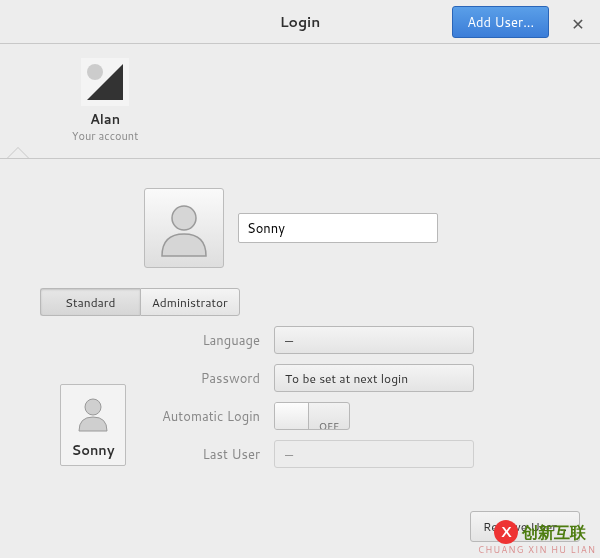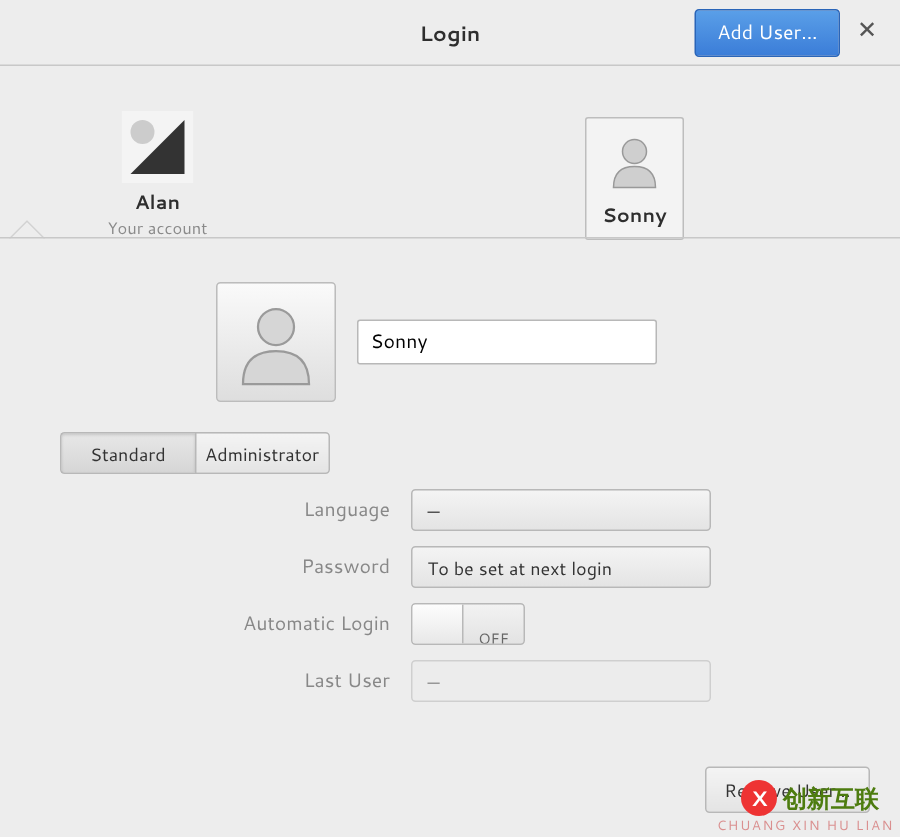--- a/index.html
+++ b/index.html
@@ -1,43 +1,43 @@
 <!DOCTYPE html>
 <html><head>
 <meta charset="utf-8">
 <style>
   * { box-sizing: border-box; margin: 0; padding: 0; font-family: Cantarell, "Segoe UI", sans-serif; }
   body { background: #ededed; width: 600px; height: 558px; overflow: hidden; position: relative; }
 
   .titlebar { height: 44px; background: #ededed; border-bottom: 1px solid #c8c8c8; display: flex; align-items: center; justify-content: space-between; padding: 0 8px; }
   .title-center { position: absolute; left: 50%; transform: translateX(-50%); font-weight: bold; font-size: 14px; color: #2e2e2e; }
-  .title-right { display: flex; align-items: flex-start; gap: 4px; }
+  .title-right { display: flex; align-items: flex-end; gap: 15px; }
   .add-user { background: linear-gradient(#5a9fe8, #3b7dd8); color: #fff; border: 1px solid #2a65b8; border-radius: 3px; padding: 6px 14px; font-size: 13px; cursor: pointer; }
   .close-btn { width: 28px; height: 28px; border: none; background: transparent; font-size: 16px; color: #555; cursor: pointer; }
 
-  .user-strip { height: 116px; display: flex; align-items: flex-end; padding: 14px 60px 0 60px; gap: 240px; }
+  .user-strip { height: 116px; display: flex; align-items: flex-start; padding: 14px 60px 0 60px; gap: 240px; flex-direction: column; }
   .user-card { text-align: center; width: 90px; }
   .user-card.selected { border: 1px solid #bdbdbd; border-radius: 2px; background: #f3f3f3; padding: 4px 4px 6px 4px; width: 66px; }
   .user-avatar-small { width: 48px; height: 48px; margin: 0 auto 4px auto; display: flex; align-items: center; justify-content: center; }
   .user-name { font-weight: bold; font-size: 13px; color: #2e2e2e; }
   .user-sub { font-size: 11px; color: #8a8a8a; }
 
   .tab-pointer { position: absolute; top: 148px; left: 6px; width: 0; height: 0; border-left: 12px solid transparent; border-right: 12px solid transparent; border-bottom: 12px solid #ededed; filter: drop-shadow(0 -1px 0 #c8c8c8); }
   .divider { position: absolute; top: 158px; left: 0; right: 0; border-top: 1px solid #c8c8c8; }
 
   .detail { position: absolute; top: 180px; left: 0; right: 0; padding: 8px 40px 0 40px; }
   .detail-top { display: flex; align-items: center; gap: 14px; margin-left: 104px; margin-bottom: 20px; }
   .big-avatar { width: 80px; height: 80px; border: 1px solid #bcbcbc; border-radius: 3px; background: linear-gradient(#fafafa, #dedede); display: flex; align-items: center; justify-content: center; cursor: pointer; }
   .name-field { width: 200px; height: 30px; border: 1px solid #b8b8b8; border-radius: 2px; padding: 0 8px; font-size: 13px; background: #fff; }
 
   .form-row { display: flex; align-items: center; margin-bottom: 10px; }
   .form-label { width: 234px; text-align: right; padding-right: 14px; font-size: 13px; color: #888; }
   .form-control { width: 200px; }
 
-  .seg { display: flex; width: 180px; }
+  .seg { display: flex; width: 200px; }
   .seg button { flex: 1; height: 28px; border: 1px solid #b8b8b8; background: linear-gradient(#f4f4f4, #e4e4e4); font-size: 12px; color: #333; cursor: pointer; }
   .seg button:first-child { border-radius: 3px 0 0 3px; border-right: none; }
   .seg button:last-child { border-radius: 0 3px 3px 0; }
   .seg button.active { background: linear-gradient(#e7e7e7, #d6d6d6); box-shadow: inset 0 1px 2px rgba(0,0,0,0.15); }
 
   .drop { width: 200px; height: 28px; border: 1px solid #b8b8b8; border-radius: 3px; background: linear-gradient(#f4f4f4, #e4e4e4); font-size: 12px; color: #333; text-align: left; padding: 0 10px; cursor: pointer; display: flex; align-items: center; }
 
   .switch { display: flex; width: 76px; height: 28px; border: 1px solid #b8b8b8; border-radius: 3px; overflow: hidden; background: linear-gradient(#f2f2f2,#e3e3e3); cursor: pointer; }
   .switch-knob { width: 34px; background: linear-gradient(#fdfdfd,#e8e8e8); border-right: 1px solid #b8b8b8; }
   .switch-label { flex: 1; display: flex; align-items: center; justify-content: center; font-size: 10px; color: #666; margin-top: 20px; }

